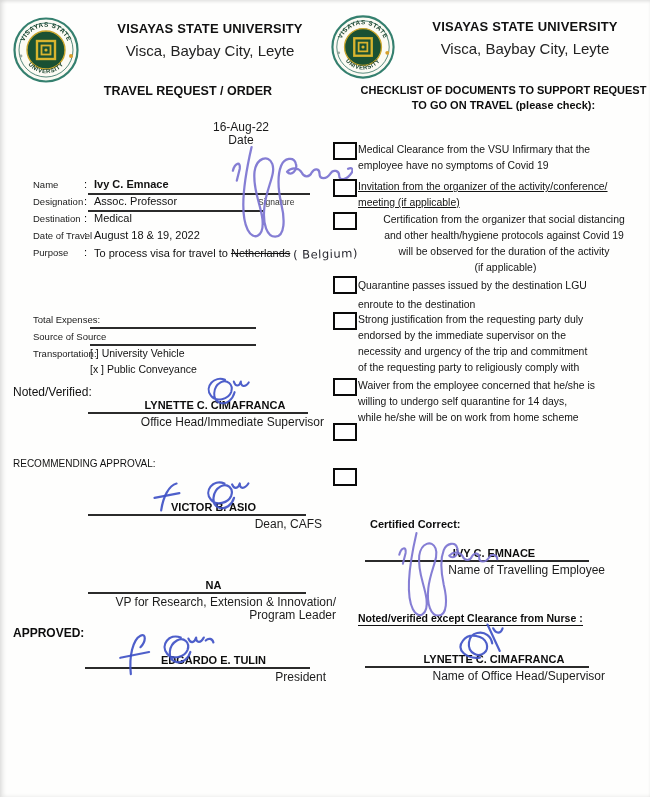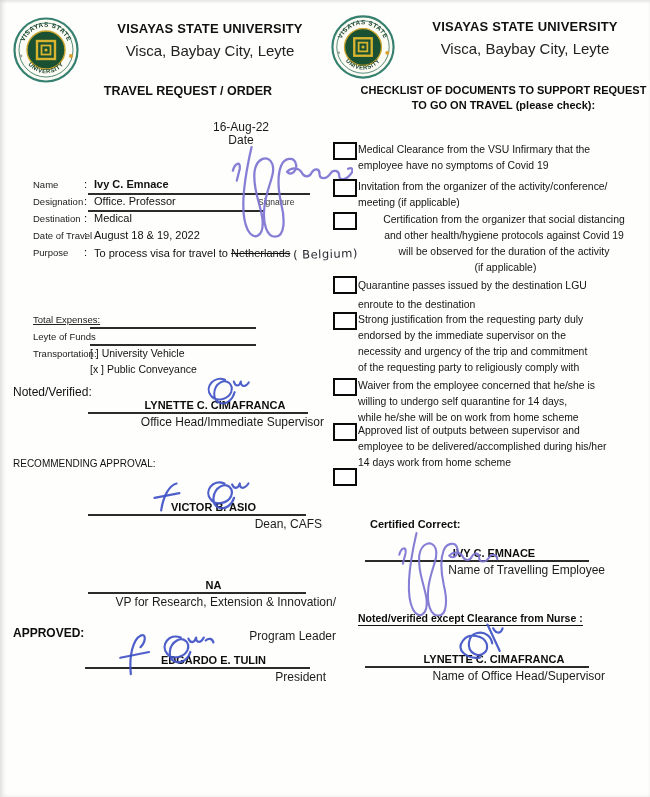--- a/index.html
+++ b/index.html
@@ -64,21 +64,21 @@
 
   <div class="abs ctr small" style="left:190px;top:120px;width:70px;">16-Aug-22</div>
   <div class="abs ctr small" style="left:190px;top:133px;width:70px;">Date</div>
 
   <div class="abs lab" style="left:13px;top:179px;">Name</div>
   <div class="abs val" style="left:84px;top:178px;">:</div>
   <div class="abs val b" style="left:94px;top:178px;">Ivy C. Emnace</div>
 
   <div class="abs lab" style="left:13px;top:196px;">Designation</div>
   <div class="abs val" style="left:84px;top:195px;">:</div>
-  <div class="abs val" style="left:94px;top:195px;">Office. Professor</div>
+  <div class="abs val" style="left:94px;top:195px;">Assoc. Professor</div>
 
   <div class="abs lab" style="left:13px;top:213px;">Destination</div>
   <div class="abs val" style="left:84px;top:212px;">:</div>
   <div class="abs val" style="left:94px;top:212px;">Medical</div>
 
   <div class="abs lab" style="left:13px;top:230px;">Date of Travel</div>
   <div class="abs val" style="left:84px;top:229px;">:</div>
   <div class="abs val" style="left:94px;top:229px;">August 18 &amp; 19, 2022</div>
 
   <div class="abs lab" style="left:13px;top:247px;">Purpose</div>
@@ -91,23 +91,23 @@
 
   <div class="abs sig" style="left:225px;top:126px;">
     <svg width="128" height="116" viewBox="0 0 130 115">
         <g stroke="#7b73d0">
       <path d="M8,44 c2,-8 8,-10 7,-2 l-3,12"></path>
       <path d="M27,20 c-6,26 -13,66 -4,84 c6,12 17,7 15,-11 c-2,-16 -10,-30 -8,-48 c2,-14 14,-18 18,-8 c4,10 -6,24 -8,44 c-2,18 3,30 11,30 c10,0 10,-18 6,-34 c-3,-14 -4,-28 0,-38 c3,-8 13,-10 15,-2 c2,7 -5,13 -9,8 c6,-6 13,-3 15,1 c2,5 8,5 10,0 c3,-5 8,-4 8,1 c0,6 7,6 11,0 c3,-5 9,-3 9,2 c0,6 8,4 12,-2 c3,-4 1,-7 -3,-5"></path>
     </g>
       </svg>
   </div>
 
-  <div class="abs lab" style="left:13px;top:314px;text-decoration:underline;">Total Expenses:</div>
+  <div class="abs lab" style="left:13px;top:314px;">Total Expenses:</div>
   <div class="rule" style="left:90px;top:327px;width:166px;"></div>
-  <div class="abs lab" style="left:13px;top:331px;">Leyte of Funds</div>
+  <div class="abs lab" style="left:13px;top:331px;">Source of Source</div>
   <div class="rule" style="left:90px;top:344px;width:166px;"></div>
   <div class="abs lab" style="left:13px;top:348px;">Transportation:</div>
   <div class="abs val" style="left:90px;top:347px;font-size:10.5px;">[ ] University Vehicle</div>
   <div class="abs val" style="left:90px;top:363px;font-size:10.5px;">[x ] Public Conveyance</div>
 
   <div class="abs" style="left:13px;top:385px;font-size:12px;color:#111;">Noted/Verified:</div>
   <div class="abs ctr name" style="left:90px;top:399px;width:218px;">LYNETTE C. CIMAFRANCA</div>
   <div class="rule" style="left:88px;top:412px;width:220px;"></div>
   <div class="abs ctr role" style="left:88px;top:415px;width:220px;">Office Head/Immediate Supervisor</div>
   <div class="abs sig" style="left:196px;top:371px;">
@@ -130,21 +130,21 @@
       <path d="M5,27 l26,-5"></path>
       <path d="M78,12 c-12,-5 -22,8 -14,17 c6,7 18,3 21,-4 c3,-8 -4,-14 -11,-10 c-9,5 -10,19 -2,22 c7,3 14,-3 16,-10"></path>
       <path d="M86,13 c2,5 6,5 8,-1 c0,6 5,6 9,0"></path>
     </g>
       </svg>
   </div>
 
   <div class="abs ctr name" style="left:75px;top:579px;width:245px;">NA</div>
   <div class="rule" style="left:88px;top:592px;width:218px;"></div>
   <div class="abs ctr role" style="left:75px;top:595px;width:245px;">VP for Research, Extension &amp; Innovation/</div>
-  <div class="abs ctr role" style="left:75px;top:629px;width:245px;">Program Leader</div>
+  <div class="abs ctr role" style="left:75px;top:608px;width:245px;">Program Leader</div>
 
   <div class="abs b" style="left:13px;top:626px;font-size:12px;color:#0d0d0d;">APPROVED:</div>
   <div class="abs ctr name" style="left:85px;top:654px;width:225px;">EDGARDO E. TULIN</div>
   <div class="rule" style="left:85px;top:667px;width:225px;"></div>
   <div class="abs ctr role" style="left:85px;top:670px;width:225px;">President</div>
   <div class="abs sig" style="left:116px;top:628px;">
     <svg width="118" height="48" viewBox="0 0 120 50">
         <g stroke="#3f51c6">
       <path d="M14,48 c-2,-18 2,-36 10,-40 c6,-3 6,6 0,12"></path>
       <path d="M3,31 l30,-6"></path>
@@ -181,21 +181,21 @@
   <div class="abs ctr uni" style="left:402px;top:19px;width:214px;">VISAYAS STATE UNIVERSITY</div>
   <div class="abs ctr addr" style="left:402px;top:40px;width:214px;">Visca, Baybay City, Leyte</div>
   <div class="abs ctr b" style="left:330px;top:99px;width:315px;font-size:11px;color:#0d0d0d;">TO GO ON TRAVEL (please check):</div>
   <div class="abs ctr b" style="left:330px;top:84px;width:315px;font-size:11px;color:#0d0d0d;">CHECKLIST OF DOCUMENTS TO SUPPORT REQUEST</div>
 
   <div class="chk" style="top:142px;"></div>
   <div class="item-text" style="top:142px;">Medical Clearance from the VSU Infirmary that the
 employee have no symptoms of Covid 19</div>
 
   <div class="chk" style="top:179px;"></div>
-  <div class="item-text" style="top:179px;">Invitation from the organizer of the activity/conference/
+  <div class="item-text" style="top:179px;text-decoration:underline;">Invitation from the organizer of the activity/conference/
 meeting (if applicable)</div>
 
   <div class="chk" style="top:212px;"></div>
   <div class="item-text" style="top:212px;text-align:center;">Certification from the organizer that social distancing
 and other health/hygiene protocols against Covid 19
 will be observed for the duration of the activity
  (if applicable)</div>
 
   <div class="chk" style="top:276px;"></div>
   <div class="item-text lh19" style="top:276px;">Quarantine passes issued by the destination LGU
@@ -206,23 +206,20 @@
 endorsed by the immediate supervisor on the
 necessity and urgency of the trip and commitment
 of the requesting party to religiously comply with</div>
 
   <div class="chk" style="top:378px;"></div>
   <div class="item-text" style="top:378px;">Waiver from the employee concerned that he/she is
 willing to undergo self quarantine for 14 days,
 while he/she will be on work from home scheme</div>
 
   <div class="chk" style="top:423px;"></div>
-  <div class="item-text" style="top:423px;">Approved list of outputs between supervisor and
-employee to be delivered/accomplished during his/her
-14 days work from home scheme</div>
 
   <div class="chk" style="top:468px;"></div>
 
   <div class="abs b" style="left:370px;top:518px;font-size:11px;color:#0d0d0d;">Certified Correct:</div>
   <div class="abs ctr name" style="left:368px;top:547px;width:220px;">IVY C. EMNACE</div>
   <div class="rule" style="left:365px;top:560px;width:224px;"></div>
   <div class="abs ctr role" style="left:365px;top:563px;width:224px;">Name of Travelling Employee</div>
   <div class="abs sig" style="left:392px;top:498px;">
     <svg width="118" height="138" viewBox="0 0 130 115">
         <g stroke="#7b73d0">

